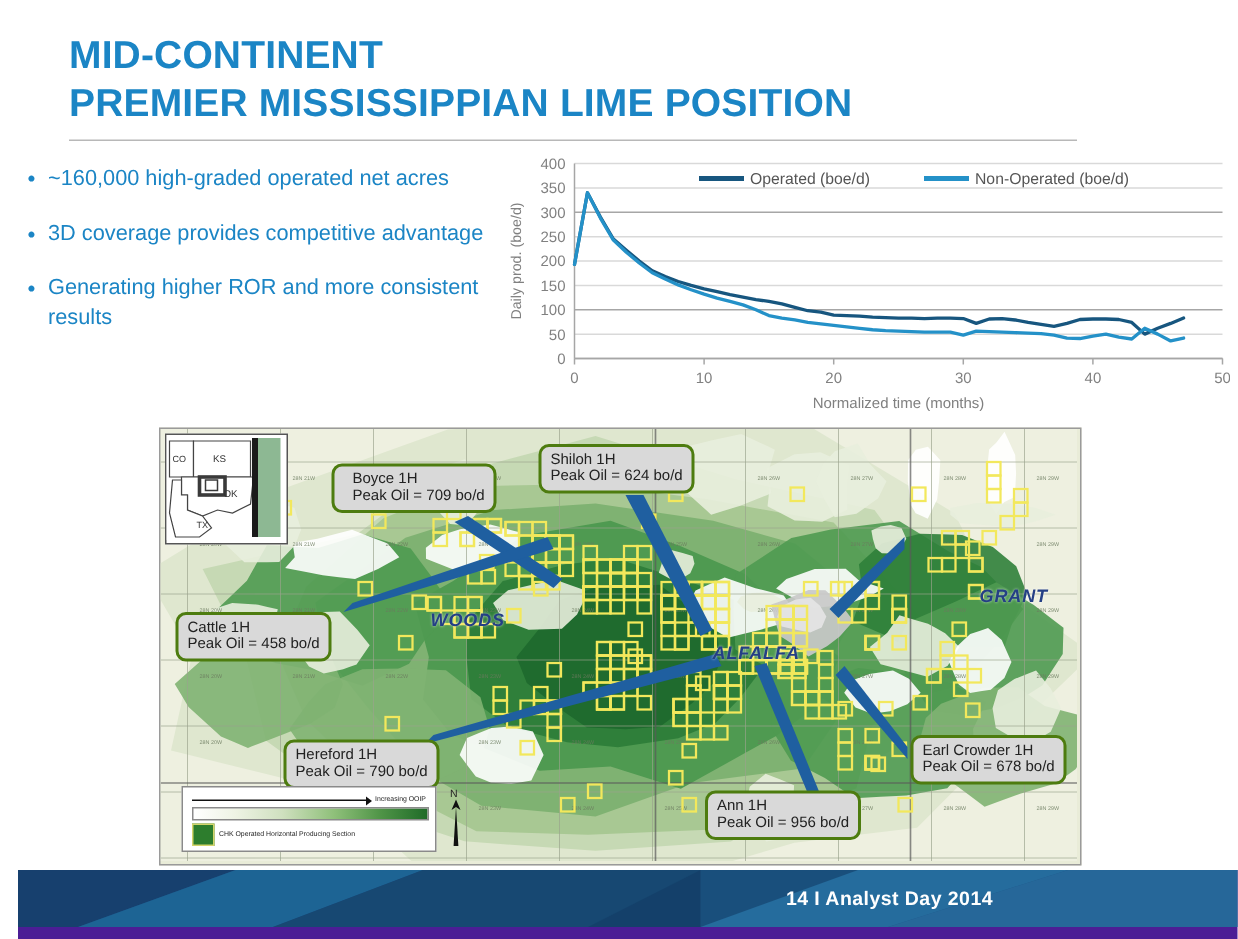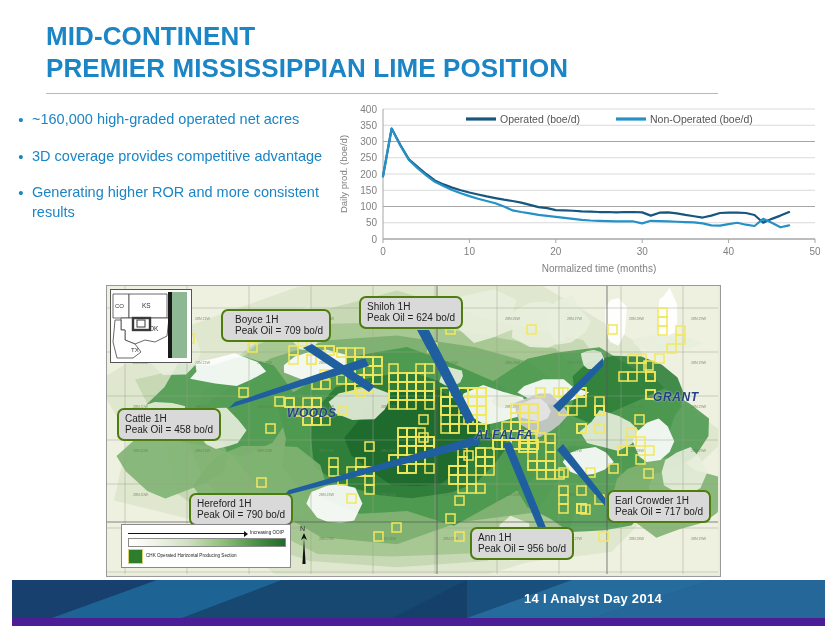--- a/index.html
+++ b/index.html
@@ -748,21 +748,21 @@
     <div class="callout" style="left:10px;top:122px;">
       <span class="nm">Cattle 1H</span>
       <span class="pk">Peak Oil = 458 bo/d</span>
     </div>
     <div class="callout" style="left:82px;top:207px;">
       <span class="nm">Hereford 1H</span>
       <span class="pk">Peak Oil = 790  bo/d</span>
     </div>
     <div class="callout" style="left:500px;top:204px;">
       <span class="nm">Earl Crowder 1H</span>
-      <span class="pk">Peak Oil = 717 bo/d</span>
+      <span class="pk">Peak Oil = 678 bo/d</span>
     </div>
     <div class="callout" style="left:363px;top:241px;">
       <span class="nm">Ann 1H</span>
       <span class="pk">Peak Oil = 956  bo/d</span>
     </div>
 
     <div class="map-legend">
       <div class="ml-row1">
         <div class="ml-arrow"></div>
         <div class="ml-arrowhead"></div>

